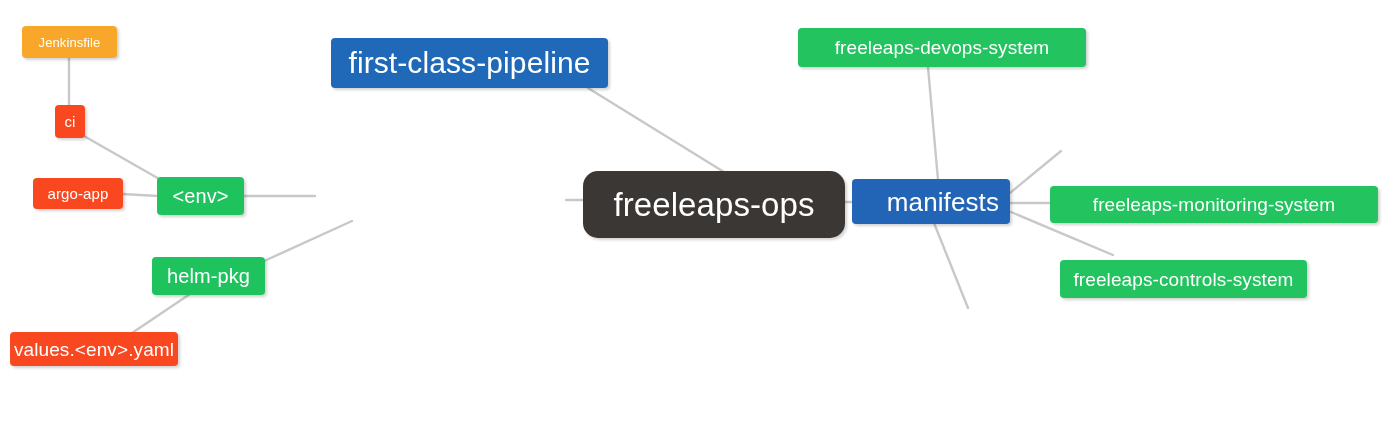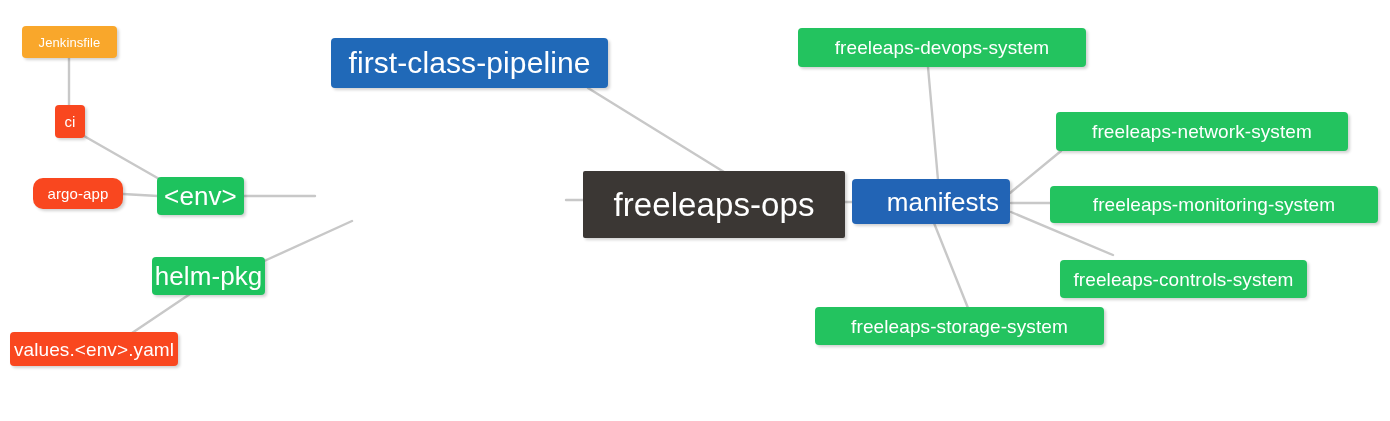--- a/index.html
+++ b/index.html
@@ -37,32 +37,32 @@
     color: #ffffff;
     white-space: nowrap;
     letter-spacing: 0.1px;
     box-shadow: 2px 2px 3px rgba(0,0,0,0.18);
     padding: 0 11px;
     line-height: 1;
   }
   .n-root {
     background: #3b3734;
     font-size: 33px;
-    border-radius: 2px;
+    border-radius: 15px;
   }
   .n-blue   { background: #2069b8; }
   .n-blue2  { background: #2264b5; justify-content: flex-end; }
   .n-green  { background: #1ec35e; }
   .n-green2 { background: #23c35f; }
   .n-orange { background: #f9a72b; }
   .n-red    { background: #f9471f; }
 
   .sz-xl  { font-size: 30px; margin-left: 16px; }
   .sz-lg  { font-size: 26px; }
-  .sz-md  { font-size: 26px; }
+  .sz-md  { font-size: 20px; }
   .sz-sm  { font-size: 19px; }
   .sz-xs  { font-size: 15px; align-items: center; }
   .sz-xxs { font-size: 13px; }
 </style>
 </head>
 <body>
 
 <div id="canvas">
 
   <svg id="edges" viewBox="0 0 1390 421" width="1390" height="421" aria-hidden="true">
@@ -85,21 +85,21 @@
   </svg>
 
   <div class="node n-orange sz-xxs" style="left:22px; top:26px; width:95px; height:32px;">
     <span>Jenkinsfile</span>
   </div>
 
   <div class="node n-red sz-xs" style="left:55px; top:105px; width:30px; height:33px;">
     <span>ci</span>
   </div>
 
-  <div class="node n-red sz-xs" style="left:33px; top:178px; width:90px; height:31px;border-radius:10px;">
+  <div class="node n-red sz-xs" style="left:33px; top:178px; width:90px; height:31px;">
     <span>argo-app</span>
   </div>
 
   <div class="node n-green sz-md" style="left:157px; top:177px; width:87px; height:38px;">
     <span>&lt;env&gt;</span>
   </div>
 
   <div class="node n-green sz-md" style="left:152px; top:257px; width:113px; height:38px;">
     <span>helm-pkg</span>
   </div>
@@ -118,29 +118,23 @@
   </div>
 
   <div class="node n-blue2 sz-lg" style="left:852px; top:179px; width:158px; height:45px;">
     <span>manifests</span>
   </div>
 
   <div class="node n-green2 sz-sm" style="left:798px; top:28px; width:288px; height:39px;">
     <span>freeleaps-devops-system</span>
   </div>
 
-  <div class="node n-green2 sz-sm" style="left:1056px; top:112px; width:292px; height:39px;">
-    <span>freeleaps-network-system</span>
-  </div>
 
   <div class="node n-green2 sz-sm" style="left:1050px; top:186px; width:328px; height:37px;">
     <span>freeleaps-monitoring-system</span>
   </div>
 
   <div class="node n-green2 sz-sm" style="left:1060px; top:260px; width:247px; height:38px;">
     <span>freeleaps-controls-system</span>
   </div>
 
-  <div class="node n-green2 sz-sm" style="left:815px; top:307px; width:289px; height:38px;">
-    <span>freeleaps-storage-system</span>
-  </div>
 
 </div>
 
 </body></html>

